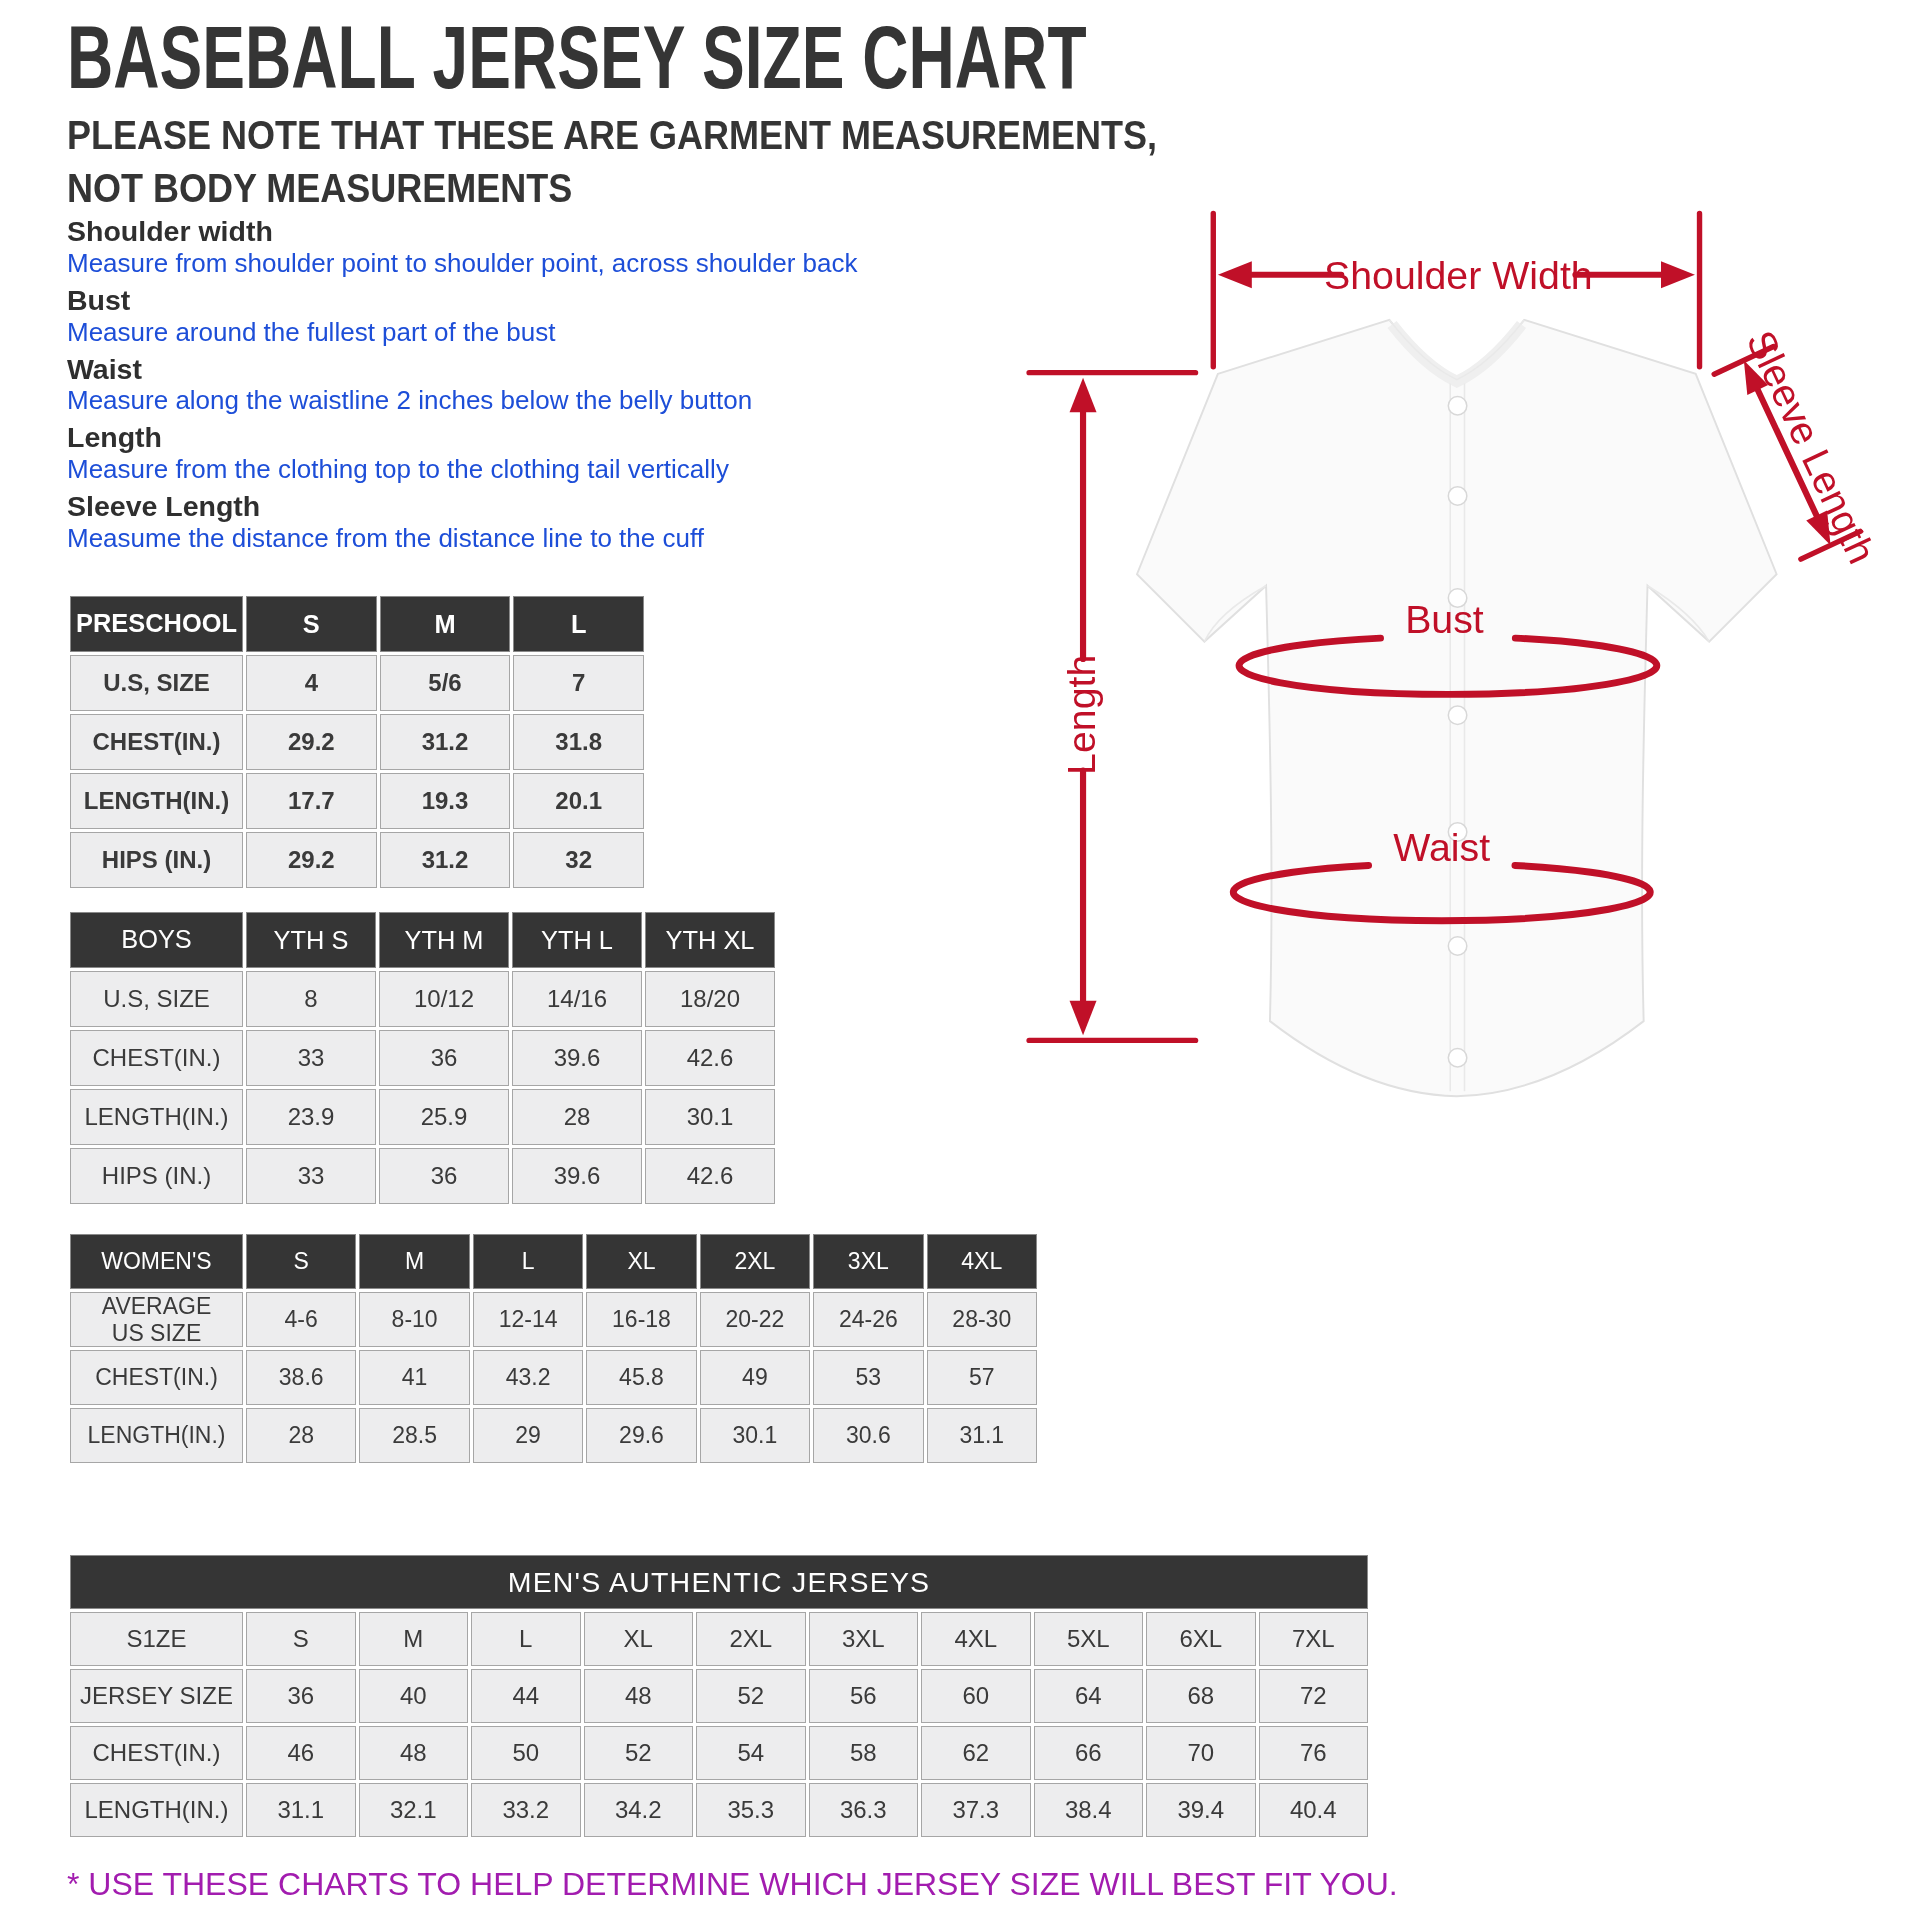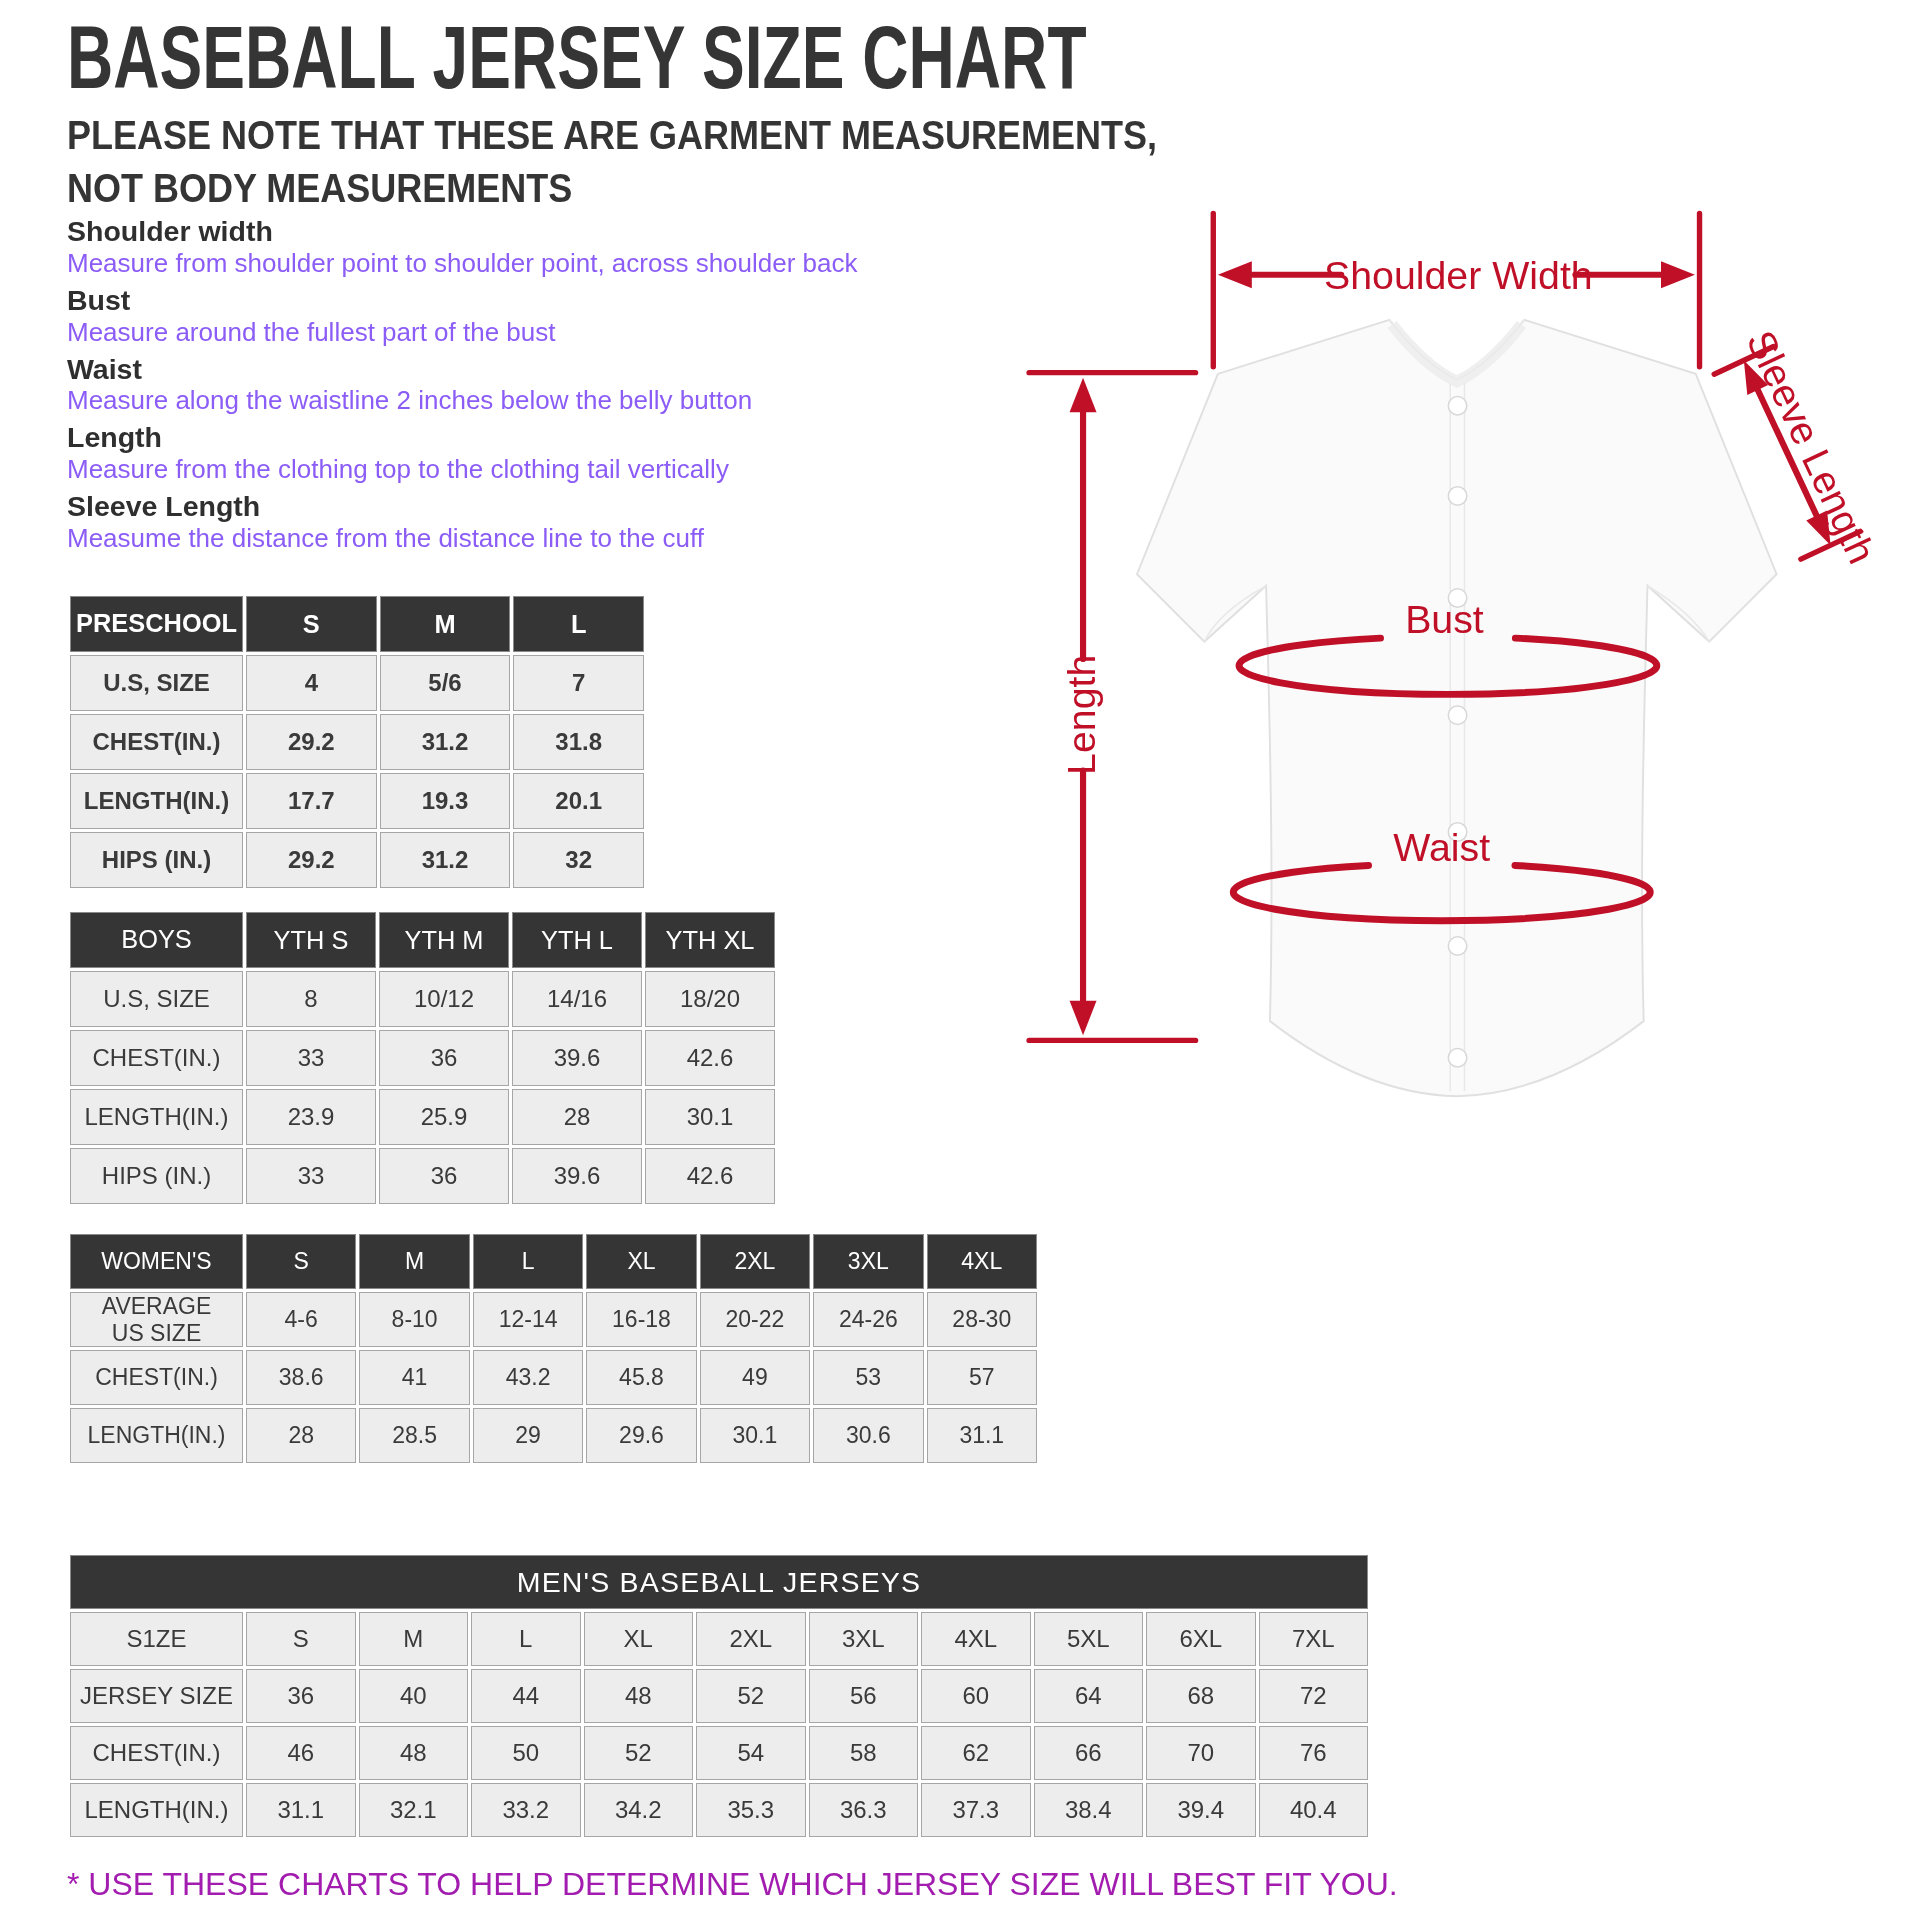--- a/index.html
+++ b/index.html
@@ -10,21 +10,21 @@
   
   .title{left:67px;top:10.8px;font-size:89px;font-weight:bold;color:#353535;
          white-space:nowrap;transform:scaleX(.72);transform-origin:left top;line-height:1.05;}
   .subtitle{left:67px;top:109px;font-size:40px;font-weight:bold;color:#353535;
             white-space:pre-line;line-height:1.32;transform:scaleX(.90);transform-origin:left top;}
 
   
   .defs{left:67px;top:216px;width:932px;}
   .def{margin:0 0 6.2px 0;}
   .def .term{font-size:28.5px;font-weight:bold;color:#2f2f2f;line-height:1.12;}
-  .def .desc{font-size:26px;font-weight:400;color:#8b5cf6;line-height:1.18;}
+  .def .desc{font-size:26px;font-weight:400;color:#1d4ed8;line-height:1.18;}
 
   
   table{border-collapse:separate;border-spacing:3.5px;table-layout:fixed;}
   td{border:1.2px solid #a6a6a6;background:#ededee;color:#3a3a3a;text-align:center;
      vertical-align:middle;font-size:24px;padding:0 3.9px;overflow:hidden;}
   td.lbl{white-space:pre-line;line-height:1.15;}
   td.hd{background:#353535;color:#ffffff;border-color:#8a8a8a;font-size:25.4px;}
   td.ttl{background:#353535;color:#ffffff;border-color:#8a8a8a;font-size:28.5px;letter-spacing:1.2px;}
   col.c-lbl{width:173px;}
   .t-pre{left:67px;top:593px;} .t-pre table{width:580px;font-weight:bold;} .t-pre td{height:54px;}
@@ -233,21 +233,21 @@
         <col>
         <col>
         <col>
         <col>
         <col>
         <col>
         <col>
       </colgroup>
       <tbody>
         <tr>
-          <td class="ttl" colspan="11">MEN'S BASEBALL JERSEYS</td>
+          <td class="ttl" colspan="11">MEN'S AUTHENTIC JERSEYS</td>
         </tr>
         <tr>
           <td class=" lbl">S1ZE</td>
           <td class="">S</td>
           <td class="">M</td>
           <td class="">L</td>
           <td class="">XL</td>
           <td class="">2XL</td>
           <td class="">3XL</td>
           <td class="">4XL</td>

